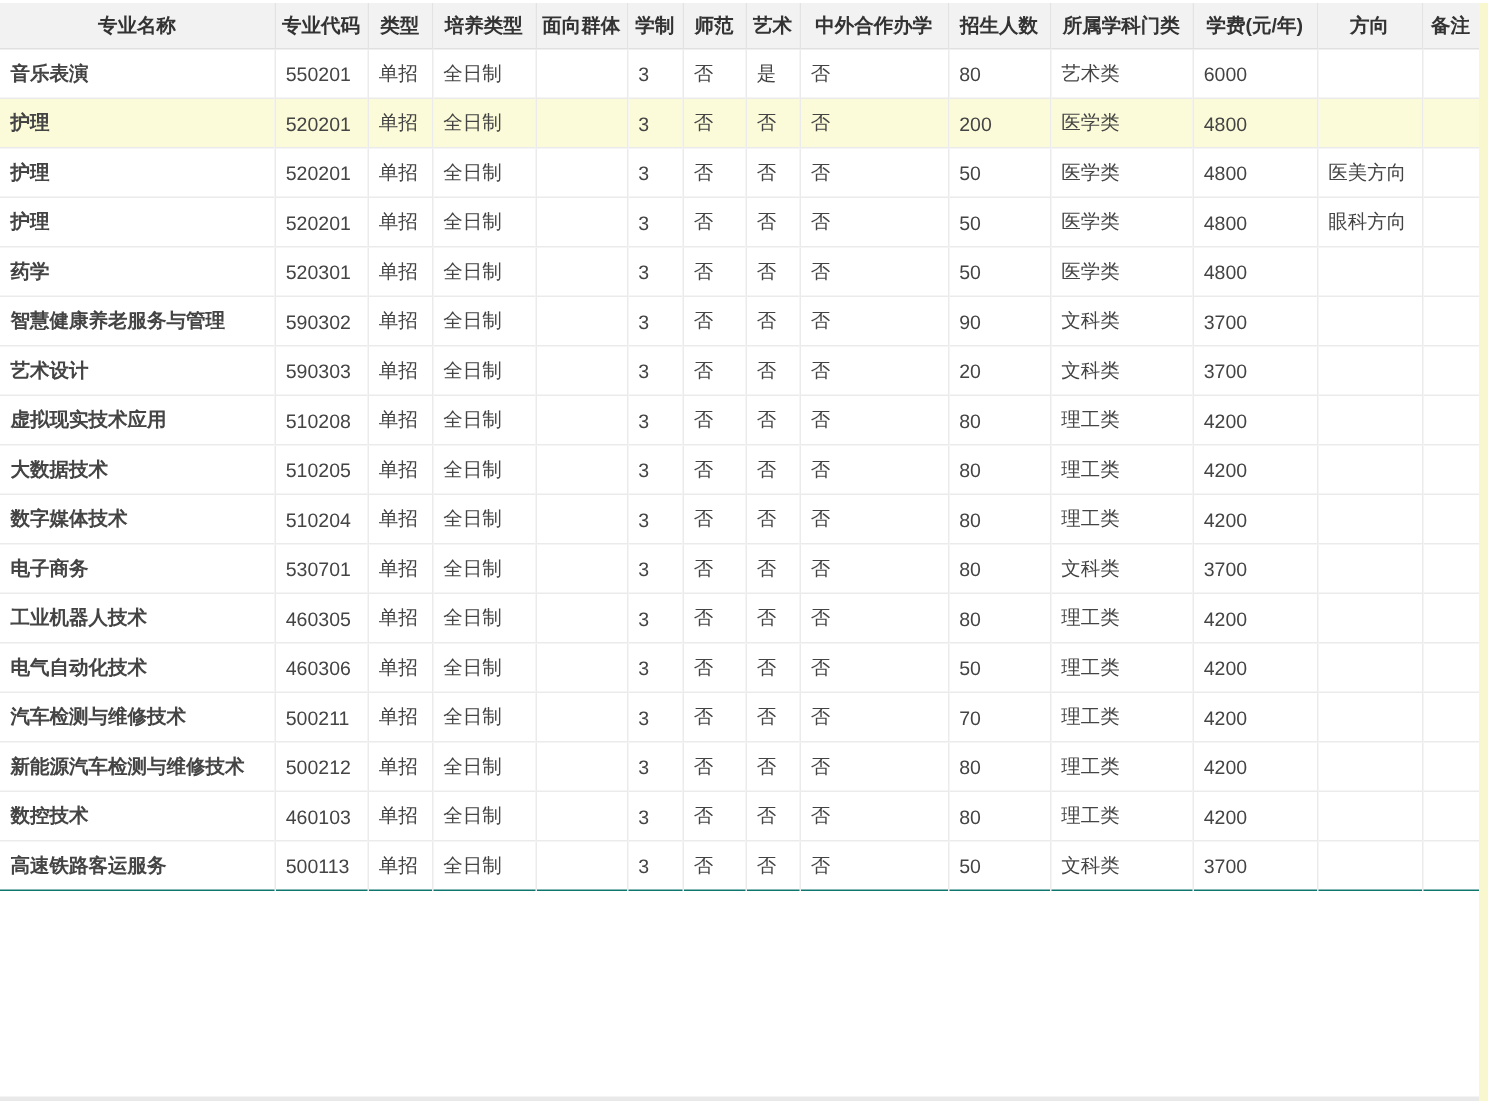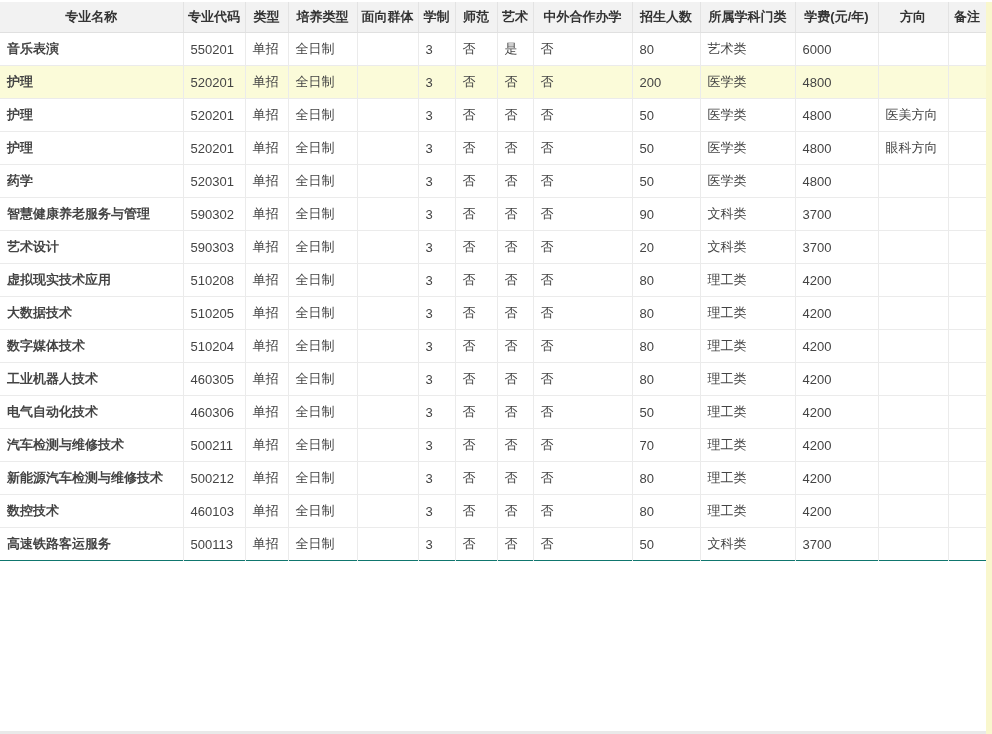--- a/index.html
+++ b/index.html
@@ -243,20 +243,36 @@
           <td>否</td>
           <td>否</td>
           <td>否</td>
           <td>80</td>
           <td>理工类</td>
           <td>4200</td>
           <td></td>
           <td></td>
         </tr>
         <tr>
+          <td>电子商务</td>
+          <td>530701</td>
+          <td>单招</td>
+          <td>全日制</td>
+          <td></td>
+          <td>3</td>
+          <td>否</td>
+          <td>否</td>
+          <td>否</td>
+          <td>80</td>
+          <td>文科类</td>
+          <td>3700</td>
+          <td></td>
+          <td></td>
+        </tr>
+        <tr>
           <td>工业机器人技术</td>
           <td>460305</td>
           <td>单招</td>
           <td>全日制</td>
           <td></td>
           <td>3</td>
           <td>否</td>
           <td>否</td>
           <td>否</td>
           <td>80</td>

